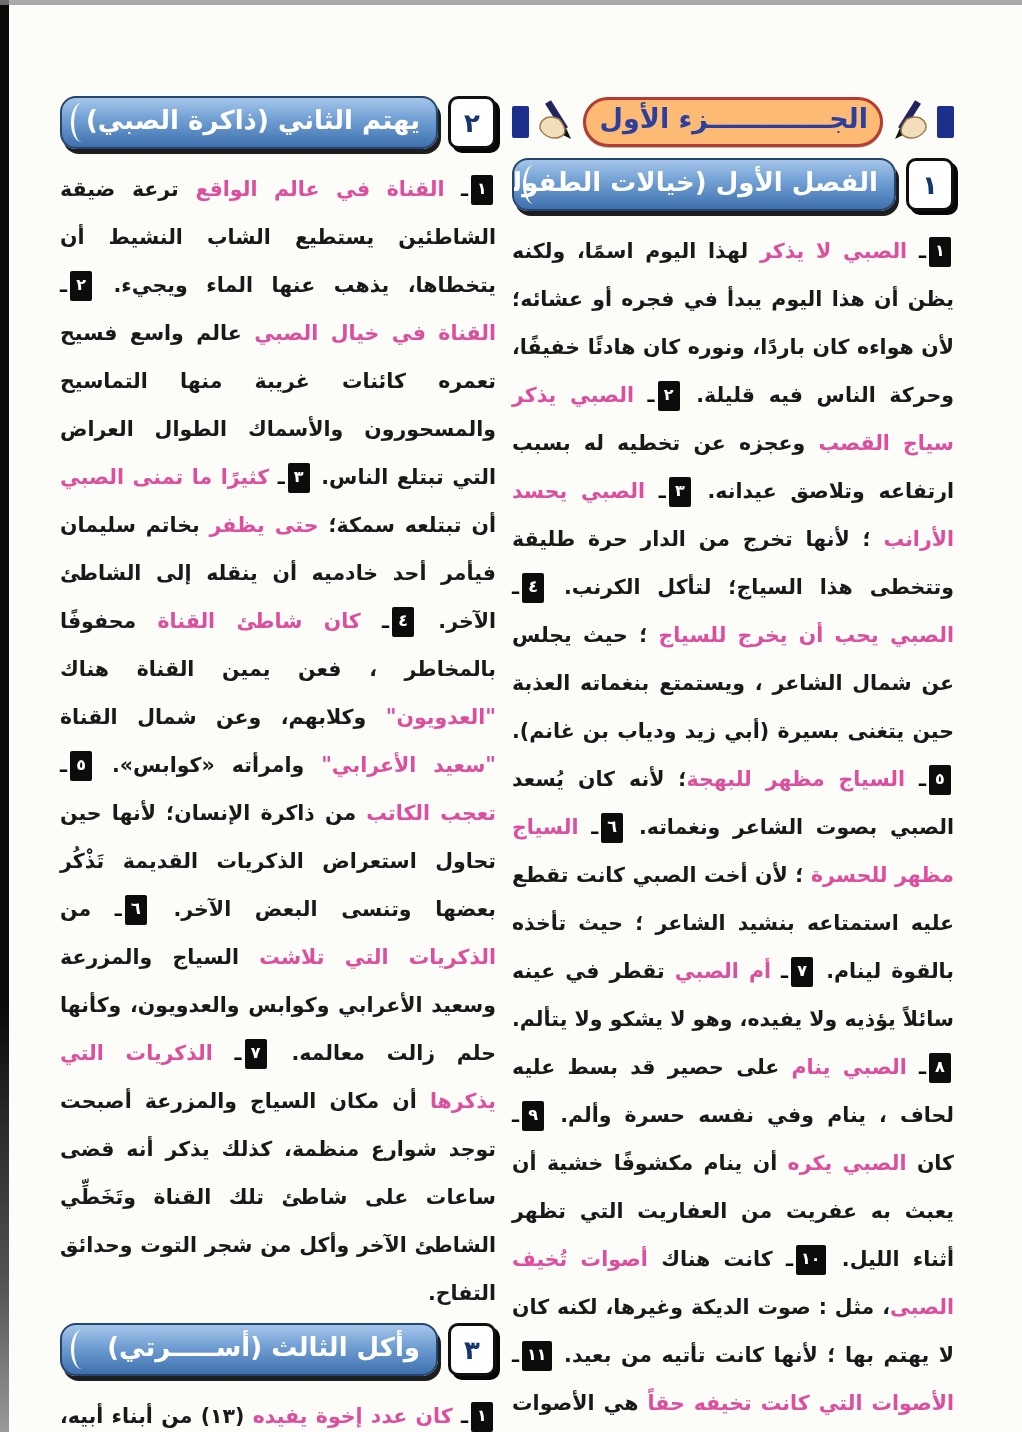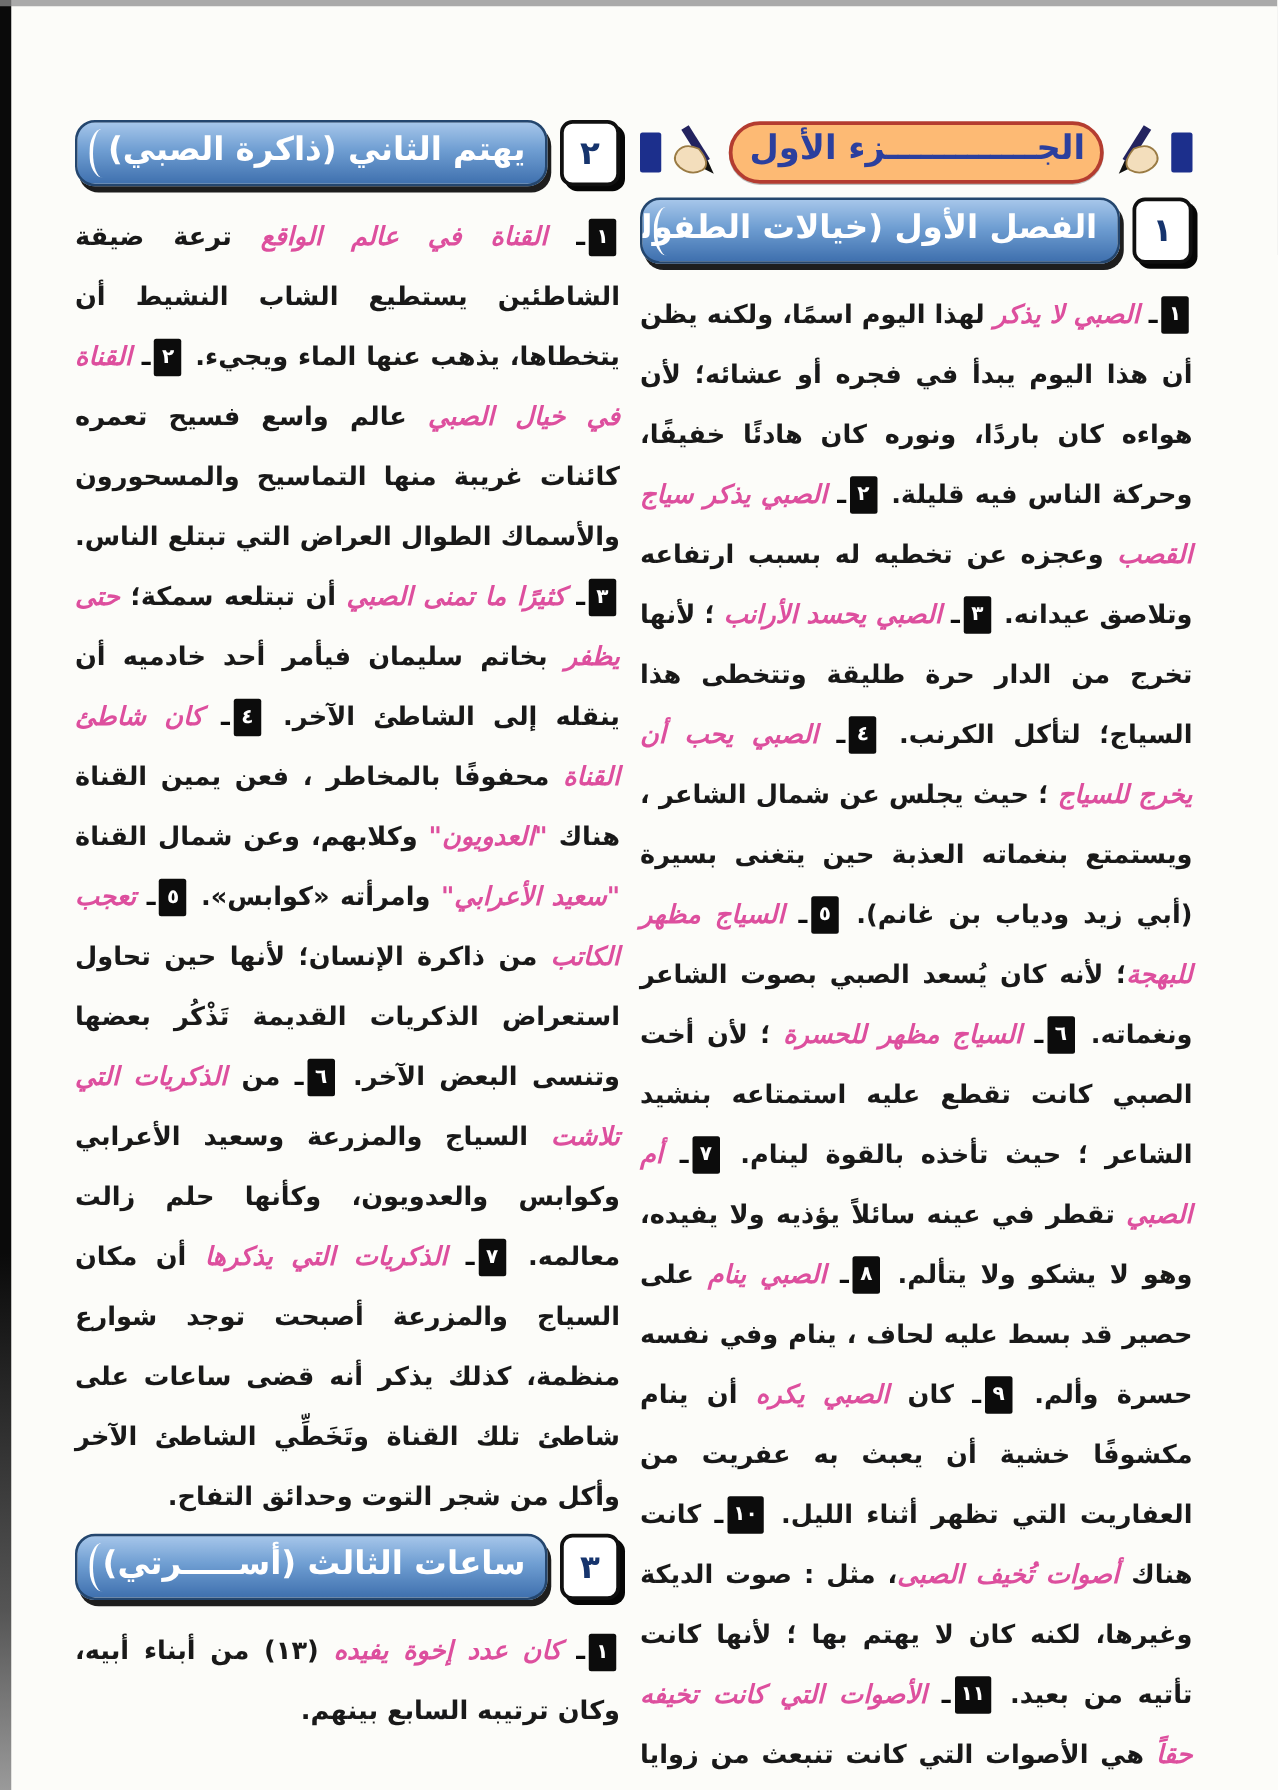--- a/index.html
+++ b/index.html
@@ -43,21 +43,21 @@
     color:#ffffff;font-size:26px;font-weight:bold;
     padding:5px 16px 9px 34px;line-height:1.35;white-space:nowrap;overflow:hidden;}
   .chap-title::after{content:"";position:absolute;left:9px;top:5px;bottom:5px;width:18px;
     border-left:3px solid #fff;border-radius:50%;}
 
   
   .body-text{
     font-size:20.5px;font-weight:bold;color:#191919;
     line-height:48px;text-align:justify;margin:0 0 6px;
   }
-  .hl{color:var(--pink);font-style:italic;}
+  .hl{color:var(--pink);}
   .pt-badge{display:inline-block;background:#0c0c0c;color:#fff;
     font-size:16px;font-weight:bold;line-height:1;border-radius:2px;
     padding:6px 5px 8px;margin:0 3px;min-width:12px;text-align:center;vertical-align:middle;}
   .pt-dash{color:#0c0c0c;}
 </style>
 </head>
 <body>
 
 <div class="page">
   <div class="edge-left"></div>
@@ -93,18 +93,18 @@
 
     <div class="chap">
       <div class="chap-num">٢</div>
       <div class="chap-title">يهتم الثاني (ذاكرة الصبي)</div>
     </div>
 
     <p class="body-text"><span class="pt-badge">١</span><span class="pt-dash">ـ </span><span class="hl">القناة في عالم الواقع</span><span class="tx"> ترعة ضيقة الشاطئين يستطيع الشاب النشيط أن يتخطاها، يذهب عنها الماء ويجيء. </span><span class="pt-badge">٢</span><span class="pt-dash">ـ </span><span class="hl">القناة في خيال الصبي</span><span class="tx"> عالم واسع فسيح تعمره كائنات غريبة منها التماسيح والمسحورون والأسماك الطوال العراض التي تبتلع الناس. </span><span class="pt-badge">٣</span><span class="pt-dash">ـ </span><span class="hl">كثيرًا ما تمنى الصبي</span><span class="tx"> أن تبتلعه سمكة؛ </span><span class="hl">حتى يظفر</span><span class="tx"> بخاتم سليمان فيأمر أحد خادميه أن ينقله إلى الشاطئ الآخر. </span><span class="pt-badge">٤</span><span class="pt-dash">ـ </span><span class="hl">كان شاطئ القناة</span><span class="tx"> محفوفًا بالمخاطر ، فعن يمين القناة هناك </span><span class="hl">"العدويون"</span><span class="tx"> وكلابهم، وعن شمال القناة </span><span class="hl">"سعيد الأعرابي"</span><span class="tx"> وامرأته «كوابس». </span><span class="pt-badge">٥</span><span class="pt-dash">ـ </span><span class="hl">تعجب الكاتب</span><span class="tx"> من ذاكرة الإنسان؛ لأنها حين تحاول استعراض الذكريات القديمة تَذْكُر بعضها وتنسى البعض الآخر. </span><span class="pt-badge">٦</span><span class="pt-dash">ـ </span><span class="tx">من </span><span class="hl">الذكريات التي تلاشت</span><span class="tx"> السياج والمزرعة وسعيد الأعرابي وكوابس والعدويون، وكأنها حلم زالت معالمه. </span><span class="pt-badge">٧</span><span class="pt-dash">ـ </span><span class="hl">الذكريات التي يذكرها</span><span class="tx"> أن مكان السياج والمزرعة أصبحت توجد شوارع منظمة، كذلك يذكر أنه قضى ساعات على شاطئ تلك القناة وتَخَطِّي الشاطئ الآخر وأكل من شجر التوت وحدائق التفاح.</span></p>
 
     <div class="chap">
       <div class="chap-num">٣</div>
-      <div class="chap-title">ساعات الثالث (أســـــرتي)</div>
+      <div class="chap-title">وأكل الثالث (أســـــرتي)</div>
     </div>
 
     <p class="body-text"><span class="pt-badge">١</span><span class="pt-dash">ـ </span><span class="hl">كان عدد إخوة يفيده</span><span class="tx"> (١٣) من أبناء أبيه، وكان ترتيبه السابع بينهم. </span></p>
   </div>
 </div>
 
 </body></html>

